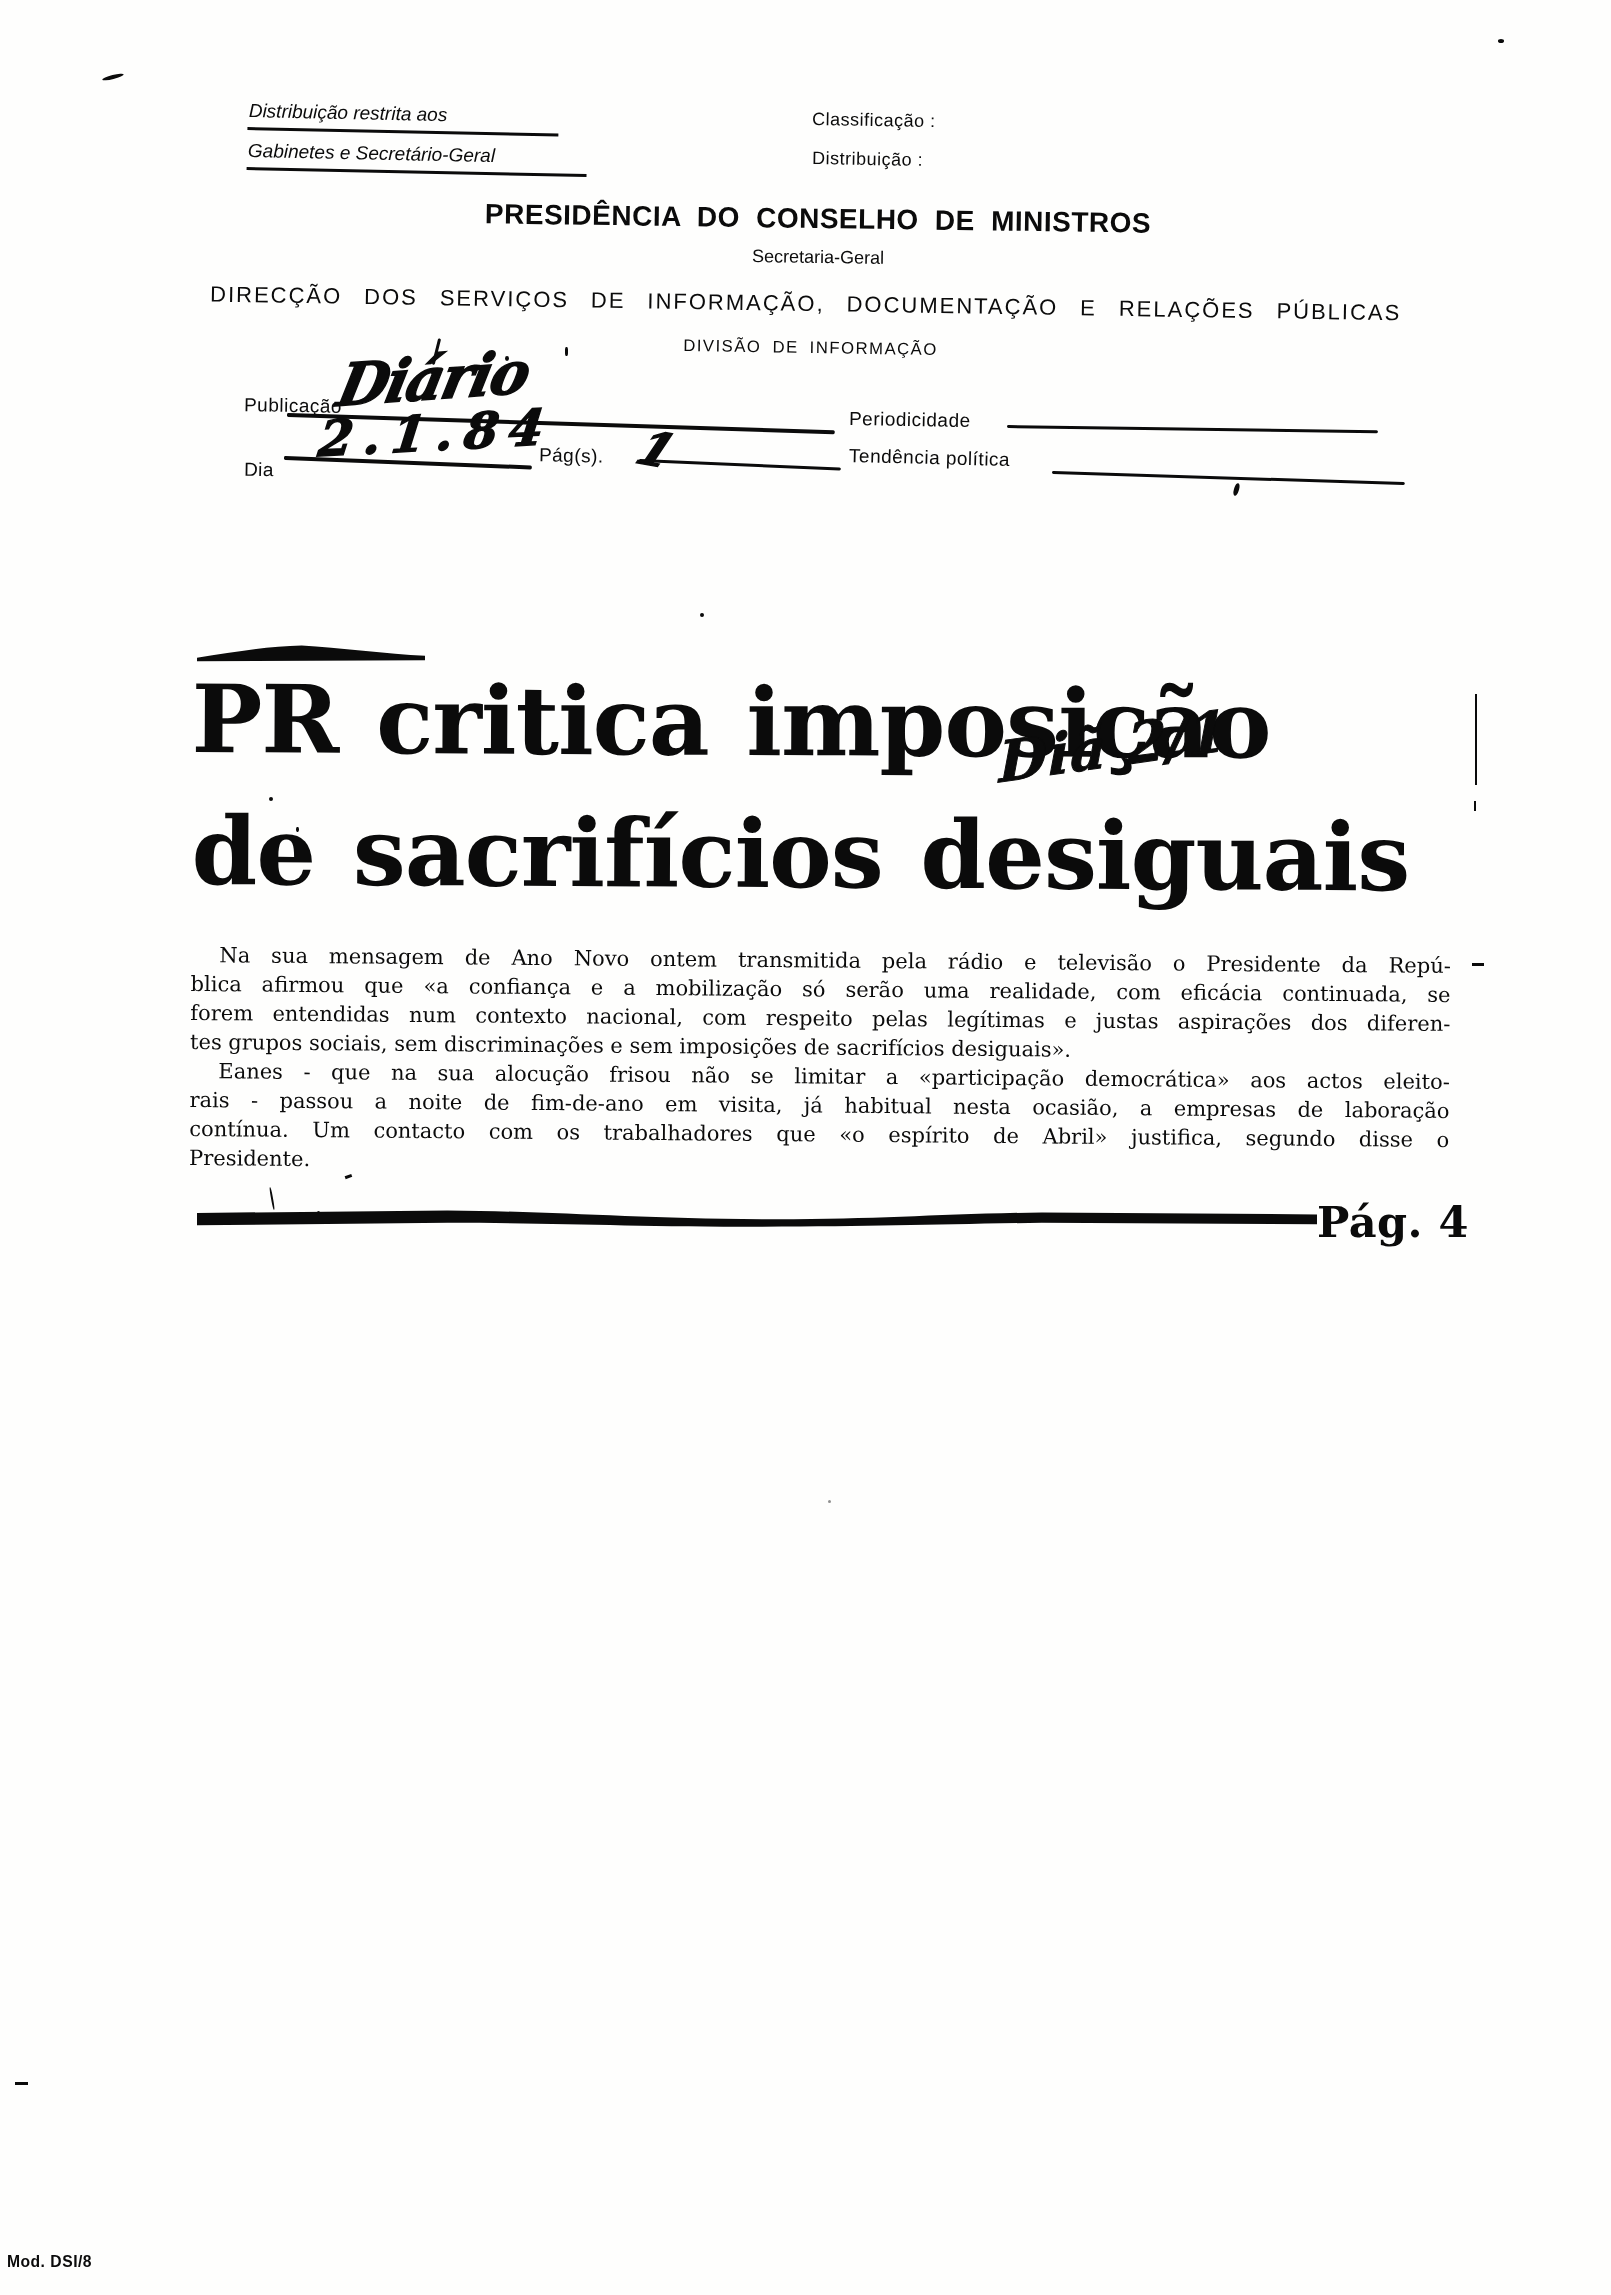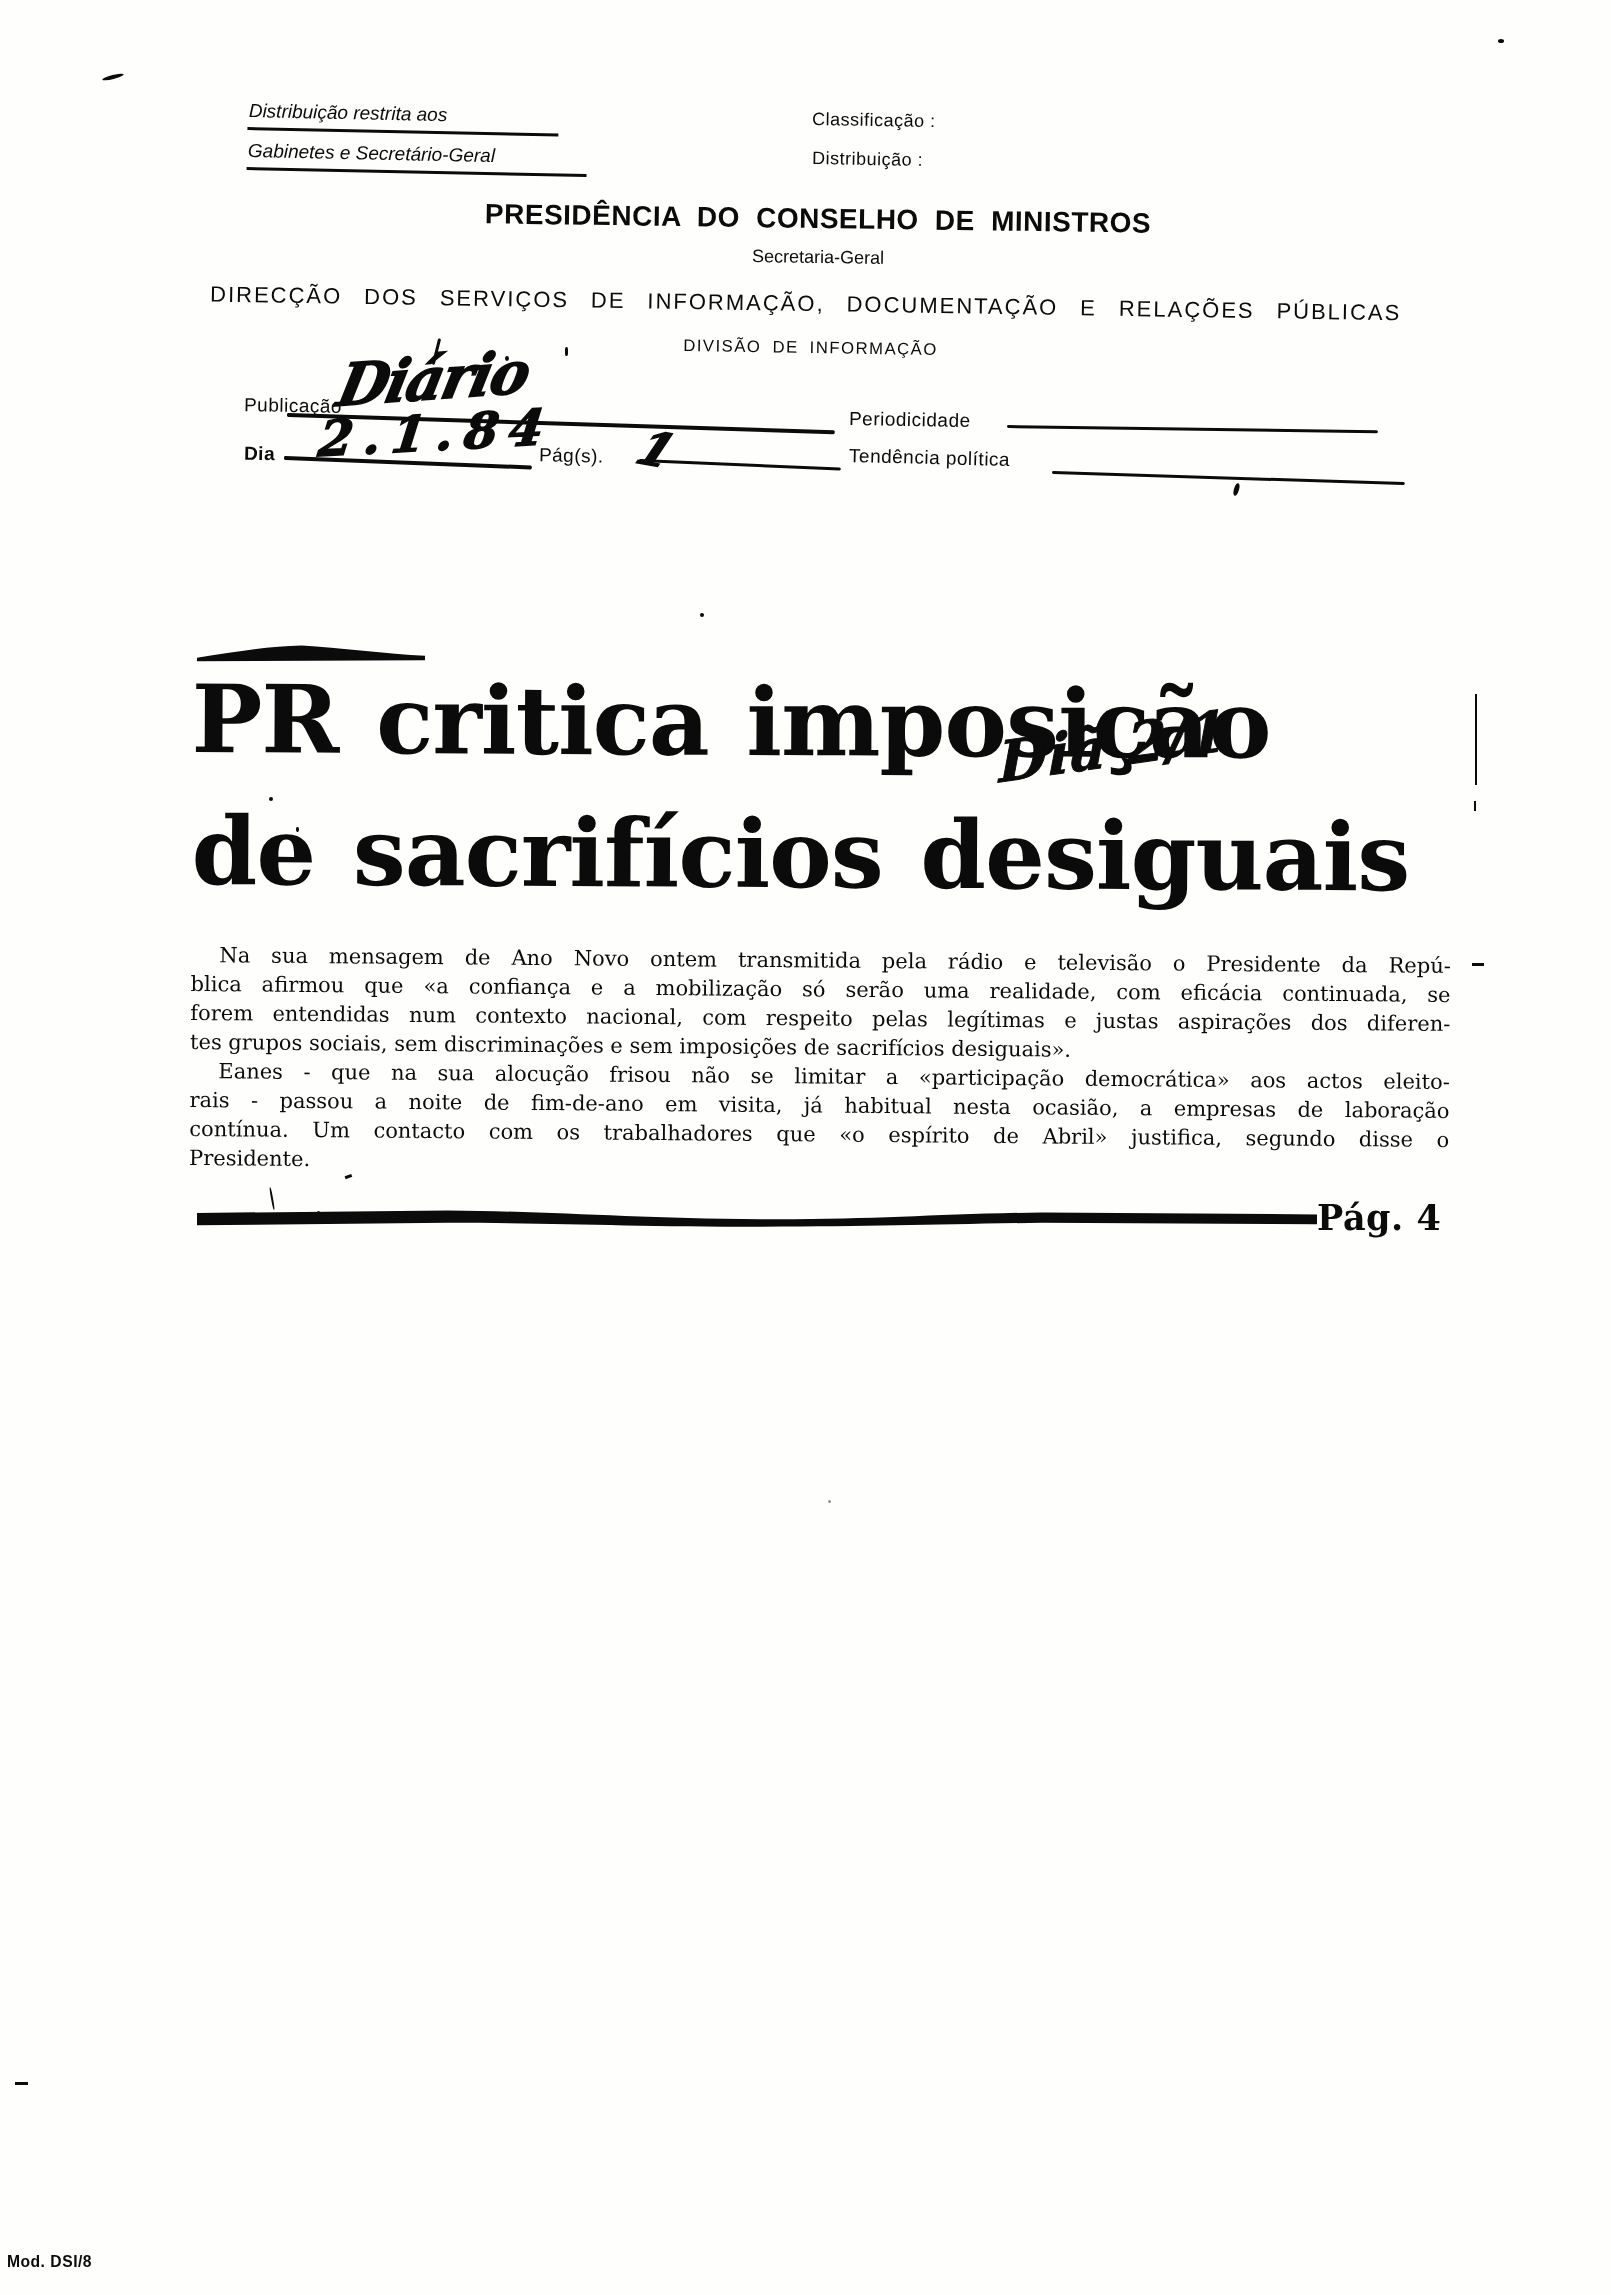--- a/index.html
+++ b/index.html
@@ -24,21 +24,21 @@
   .distr-label{left:812px;top:149px;font-size:18px;letter-spacing:0.5px;transform:rotate(1deg);}
 
   .org-title{left:12.3px;top:203px;width:1612px;text-align:center;font-weight:700;font-size:28px;letter-spacing:0.5px;word-spacing:7.9px;transform:rotate(0.8deg);}
   .org-subtitle{left:12.3px;top:247px;width:1612px;text-align:center;font-size:18px;transform:rotate(0.8deg);}
   .directorate{left:0;top:282px;width:1612px;text-align:center;font-size:22px;letter-spacing:2px;word-spacing:13.8px;transform:rotate(0.9deg);transform-origin:236px 0;}
   .division{left:0;top:338px;width:1621px;text-align:center;font-size:16.7px;letter-spacing:1.5px;word-spacing:4.9px;transform:rotate(0.9deg);}
 
   .flabel{font-size:19px;letter-spacing:0.5px;}
   .publicacao-label{left:244px;top:395px;transform:rotate(1deg);}
   .periodicidade-label{left:849px;top:409px;transform:rotate(1deg);}
-  .dia-label{left:244px;top:443px;transform:rotate(1deg);font-weight:bold;}
+  .dia-label{left:244px;top:459px;transform:rotate(1deg);}
   .pags-label{left:539px;top:445px;transform:rotate(1.2deg);}
   .tendencia-label{left:849px;top:447px;transform:rotate(1.5deg);}
 
   .rule{background:var(--ink);height:3.9px;border-radius:1.5px;transform-origin:0 50%;}
   .rule-publication{left:287px;top:413px;width:548px;transform:rotate(1.8deg);}
   .rule-periodicity{left:1007px;top:425px;width:371px;height:3.4px;transform:rotate(0.8deg);}
   .rule-day{left:284px;top:456px;width:248px;transform:rotate(2.2deg);}
   .rule-pages{left:639px;top:459px;width:202px;height:3.4px;transform:rotate(2.4deg);}
   .rule-tendency{left:1052px;top:471px;width:353px;height:3.4px;transform:rotate(1.8deg);}
 
@@ -54,21 +54,21 @@
   
   .headline{font-family:"DejaVu Serif",serif;font-weight:700;color:var(--ink);white-space:nowrap;line-height:1;letter-spacing:-1px;word-spacing:5.9px;}
   .headline1{left:192px;top:672px;font-size:94px;transform:rotate(0.3deg);transform-origin:0 0;}
   .headline2{left:192px;top:804px;font-size:94px;transform:rotate(0.3deg);transform-origin:0 0;}
 
   .body-text{left:191px;top:941px;width:1260px;font-family:"DejaVu Serif",serif;font-size:21px;line-height:29px;transform:rotate(0.5deg);transform-origin:0 0;}
   .bline{text-align:justify;text-align-last:justify;}
   .bline.lastline{text-align-last:left;}
   .bline.indent{text-indent:28.5px;}
 
-  .page-ref{left:1317px;top:1197px;font-family:"DejaVu Serif",serif;font-weight:700;font-size:35px;letter-spacing:0.5px;white-space:nowrap;}
+  .page-ref{left:1317px;top:1197px;font-family:"DejaVu Serif",serif;font-weight:700;font-size:43px;letter-spacing:0.5px;white-space:nowrap;}
 
   .model-ref{left:6.9px;top:2253px;font-weight:700;font-size:15.7px;letter-spacing:0.5px;}
 
   
   .speck{position:absolute;background:var(--ink);}
   svg{display:block;}
 </style>
 </head>
 <body>
 

